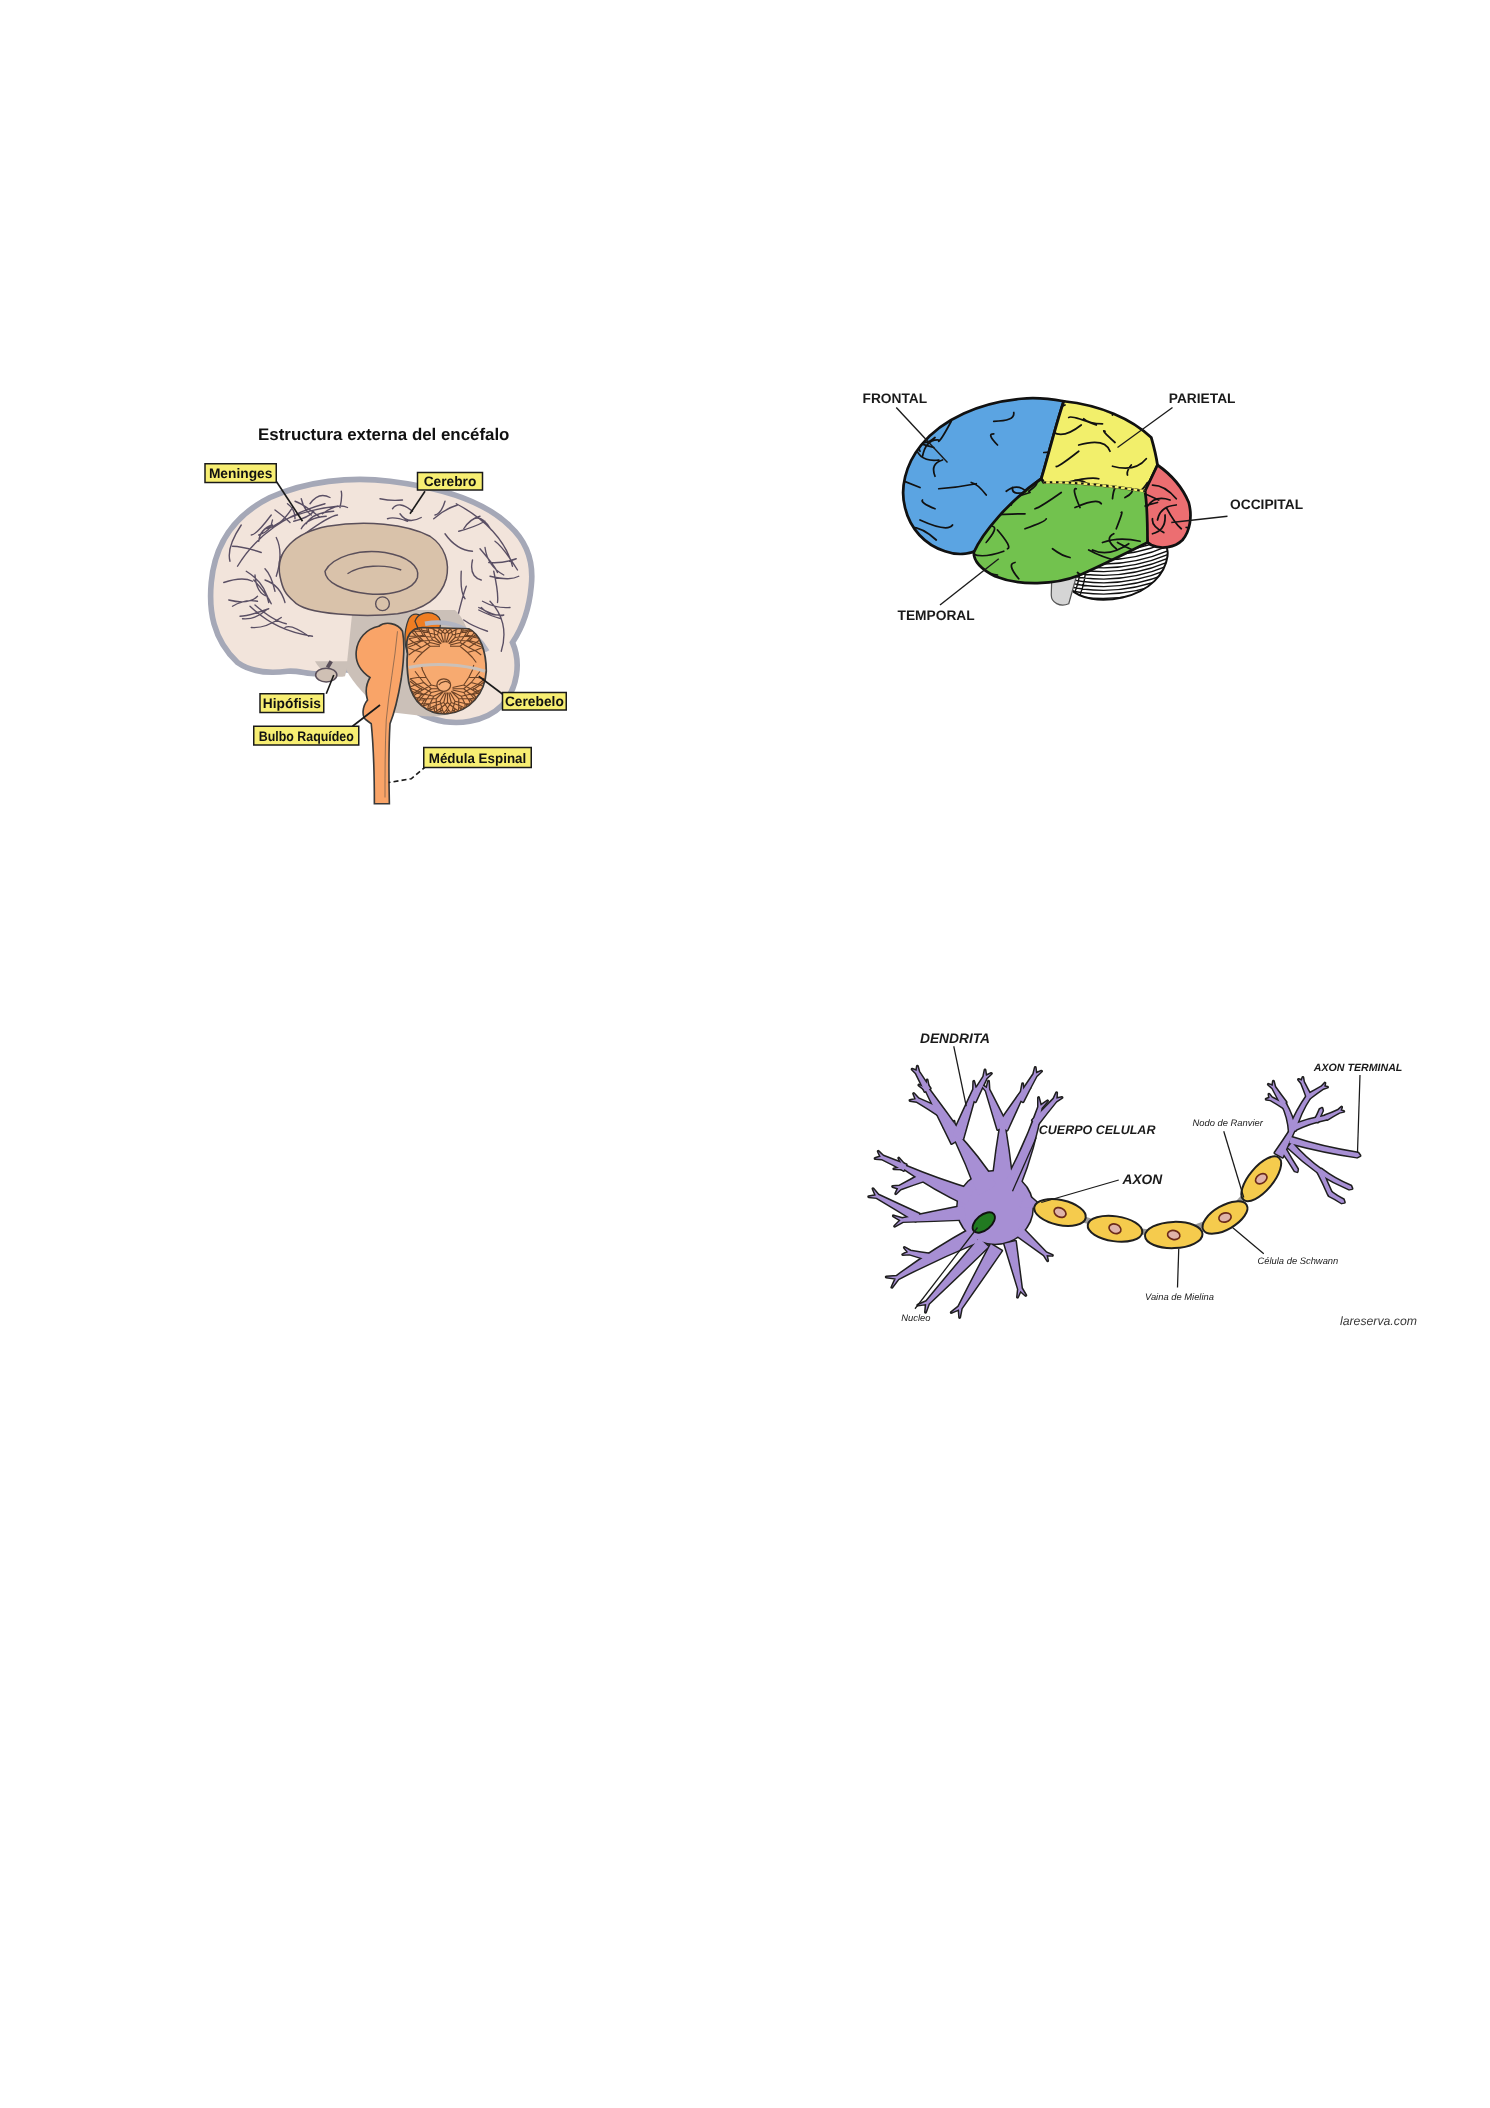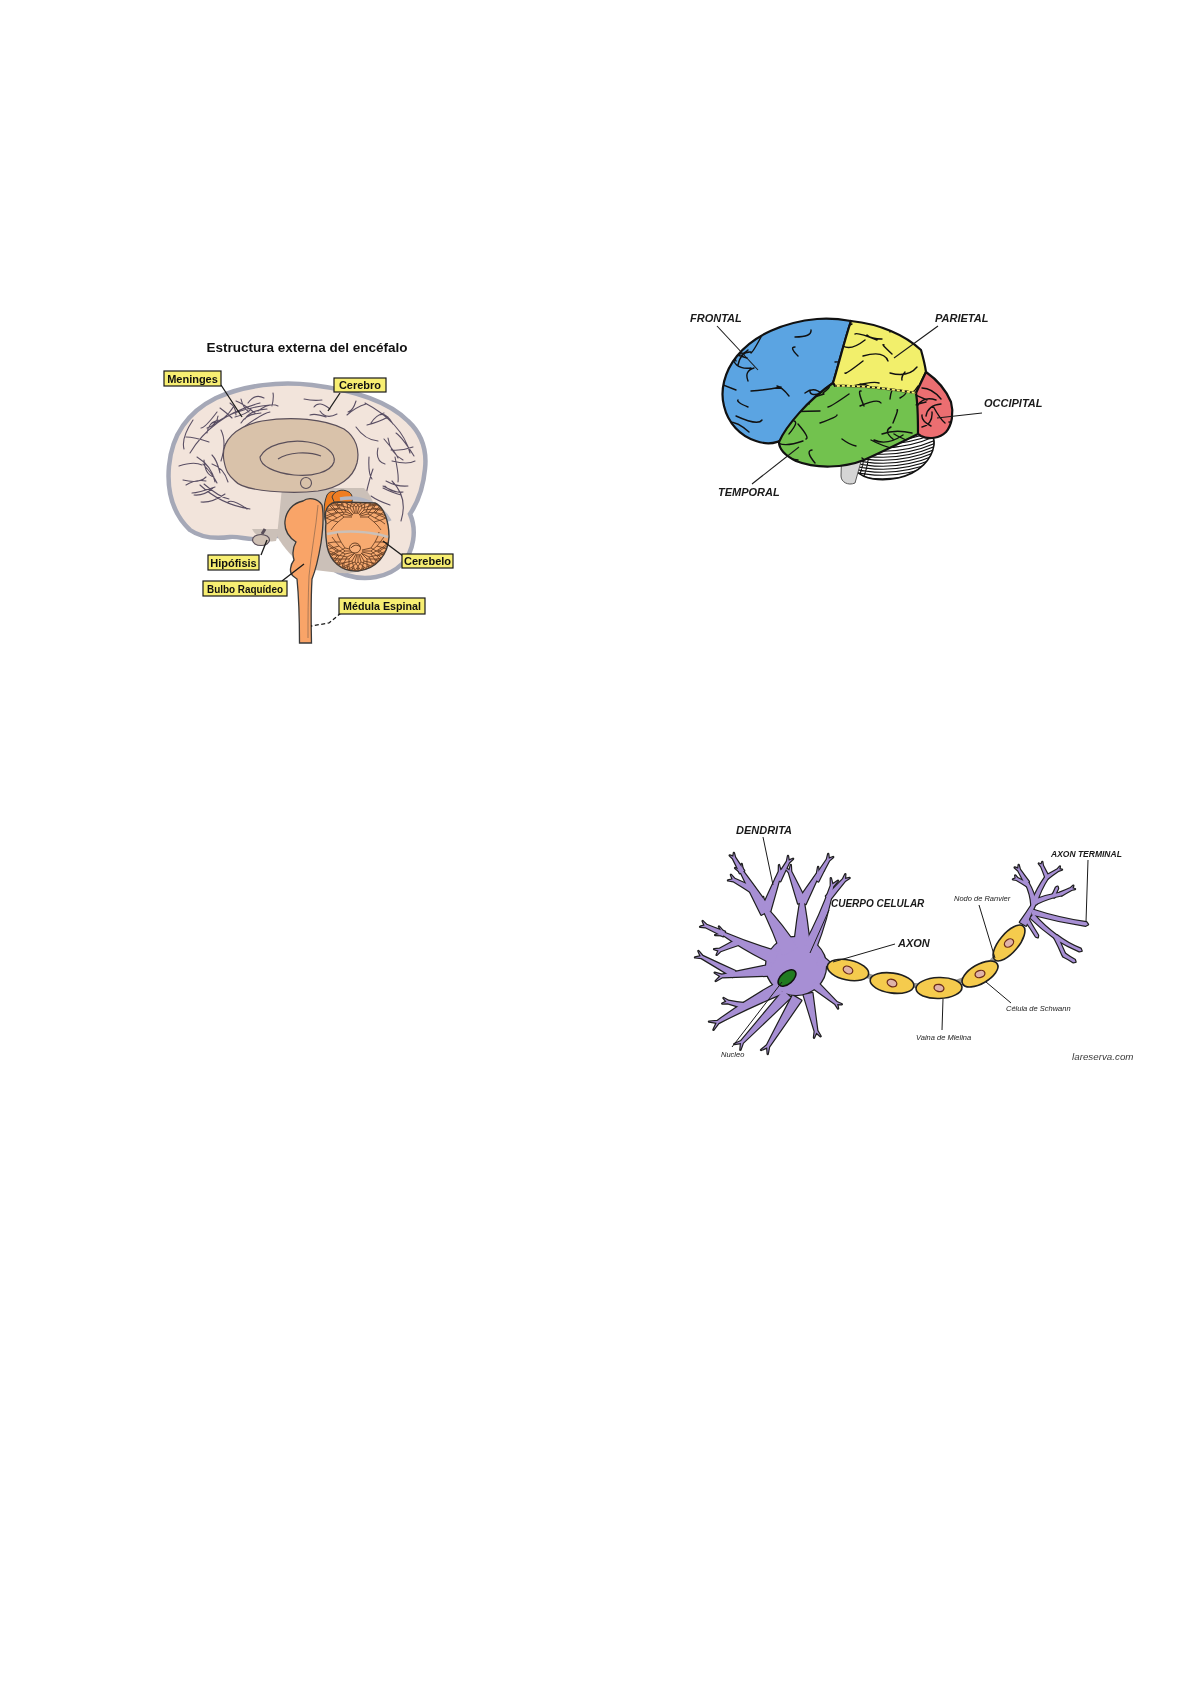--- a/index.html
+++ b/index.html
@@ -44,21 +44,21 @@
       <text x="200.0" y="56.0" font-size="11" font-weight="bold" text-anchor="middle" fill="#111">Cerebro</text>
       <rect x="48" y="222" width="51" height="15" fill="#f7ee72" stroke="#1a1a1a" stroke-width="1.2"></rect>
       <text x="73.5" y="233.5" font-size="11" font-weight="bold" text-anchor="middle" fill="#111">Hipófisis</text>
       <rect x="43" y="248" width="84" height="15" fill="#f7ee72" stroke="#1a1a1a" stroke-width="1.2"></rect>
       <text x="85.0" y="259.5" font-size="11" font-weight="bold" text-anchor="middle" fill="#111" textLength="76" lengthAdjust="spacingAndGlyphs">Bulbo Raquídeo</text>
       <rect x="242" y="221" width="51" height="14" fill="#f7ee72" stroke="#1a1a1a" stroke-width="1.2"></rect>
       <text x="267.5" y="232.0" font-size="11" font-weight="bold" text-anchor="middle" fill="#111">Cerebelo</text>
       <rect x="179" y="265" width="86" height="16" fill="#f7ee72" stroke="#1a1a1a" stroke-width="1.2"></rect>
       <text x="222.0" y="277.0" font-size="11" font-weight="bold" text-anchor="middle" fill="#111" textLength="78" lengthAdjust="spacingAndGlyphs">Médula Espinal</text>
     </svg></div>
-<div class="abs" style="left:680px;top:290px;font-style:italic;"><svg width="380" height="220" viewBox="0 0 380 220" font-family="Liberation Sans, sans-serif">
+<div class="abs" style="left:680px;top:290px;"><svg width="380" height="220" viewBox="0 0 380 220" font-family="Liberation Sans, sans-serif">
       <path d="M 176,181 C 184,189 200,192 218,188 C 240,183 252,169 254,155 C 255,148 251,142 245,140 C 228,138 204,142 189,149 C 178,154 170,163 169,171 C 169,175 172,178 176,181 Z" fill="#ffffff" stroke="#111" stroke-width="1.6"></path>
       <clipPath id="cb">
         <path d="M 176,181 C 184,189 200,192 218,188 C 240,183 252,169 254,155 C 255,148 251,142 245,140 C 228,138 204,142 189,149 C 178,154 170,163 169,171 C 169,175 172,178 176,181 Z"></path>
       </clipPath>
       <g clip-path="url(#cb)">
         <path d="M 166,137 Q 212,150 256,131 M 166,140 Q 212,153 256,134 M 166,143 Q 212,156 256,137 M 166,146 Q 212,159 256,140 M 166,149 Q 212,162 256,143 M 166,152 Q 212,166 256,146 M 166,156 Q 212,169 256,150 M 166,159 Q 212,172 256,153 M 166,162 Q 212,175 256,156 M 166,165 Q 212,178 256,159 M 166,168 Q 212,181 256,162 M 166,171 Q 212,184 256,165 M 166,174 Q 212,187 256,168 M 166,177 Q 212,190 256,171 M 166,180 Q 212,193 256,174 M 166,184 Q 212,196 256,178 M 166,187 Q 212,200 256,181 M 166,190 Q 212,203 256,184 M 172,148 Q 179,165 170,186 M 176,148 Q 184,165 174,186 M 181,148 Q 188,165 179,186 M 186,148 Q 192,165 184,186" fill="none" stroke="#111" stroke-width="1.1"></path>
       </g>
       <path d="M 162,150 L 161,186 C 161,192 168,196 175,193 L 182,168 L 182,150 Z" fill="#d5d5d5" stroke="#555" stroke-width="1"></path>
       <path d="M 137,29 C 104,32 74,45 57,66 C 44,82 40,101 44,116 C 48,133 60,146 76,151 C 87,155 98,153 106,148 C 112,143 118,133 126,122 C 134,110 143,100 153,93 C 158,77 164,52 171,31 C 160,29 147,28 137,29 Z" fill="#5ba4e2" stroke="#111" stroke-width="2.2"></path>
       <path d="M 171,31 C 200,34 225,45 241,60 C 243,67 245,75 246,82 L 236,103 C 210,99 180,95 155,96 L 153,93 C 158,77 164,52 171,31 Z" fill="#f2ef6b" stroke="#111" stroke-width="2.2"></path>

